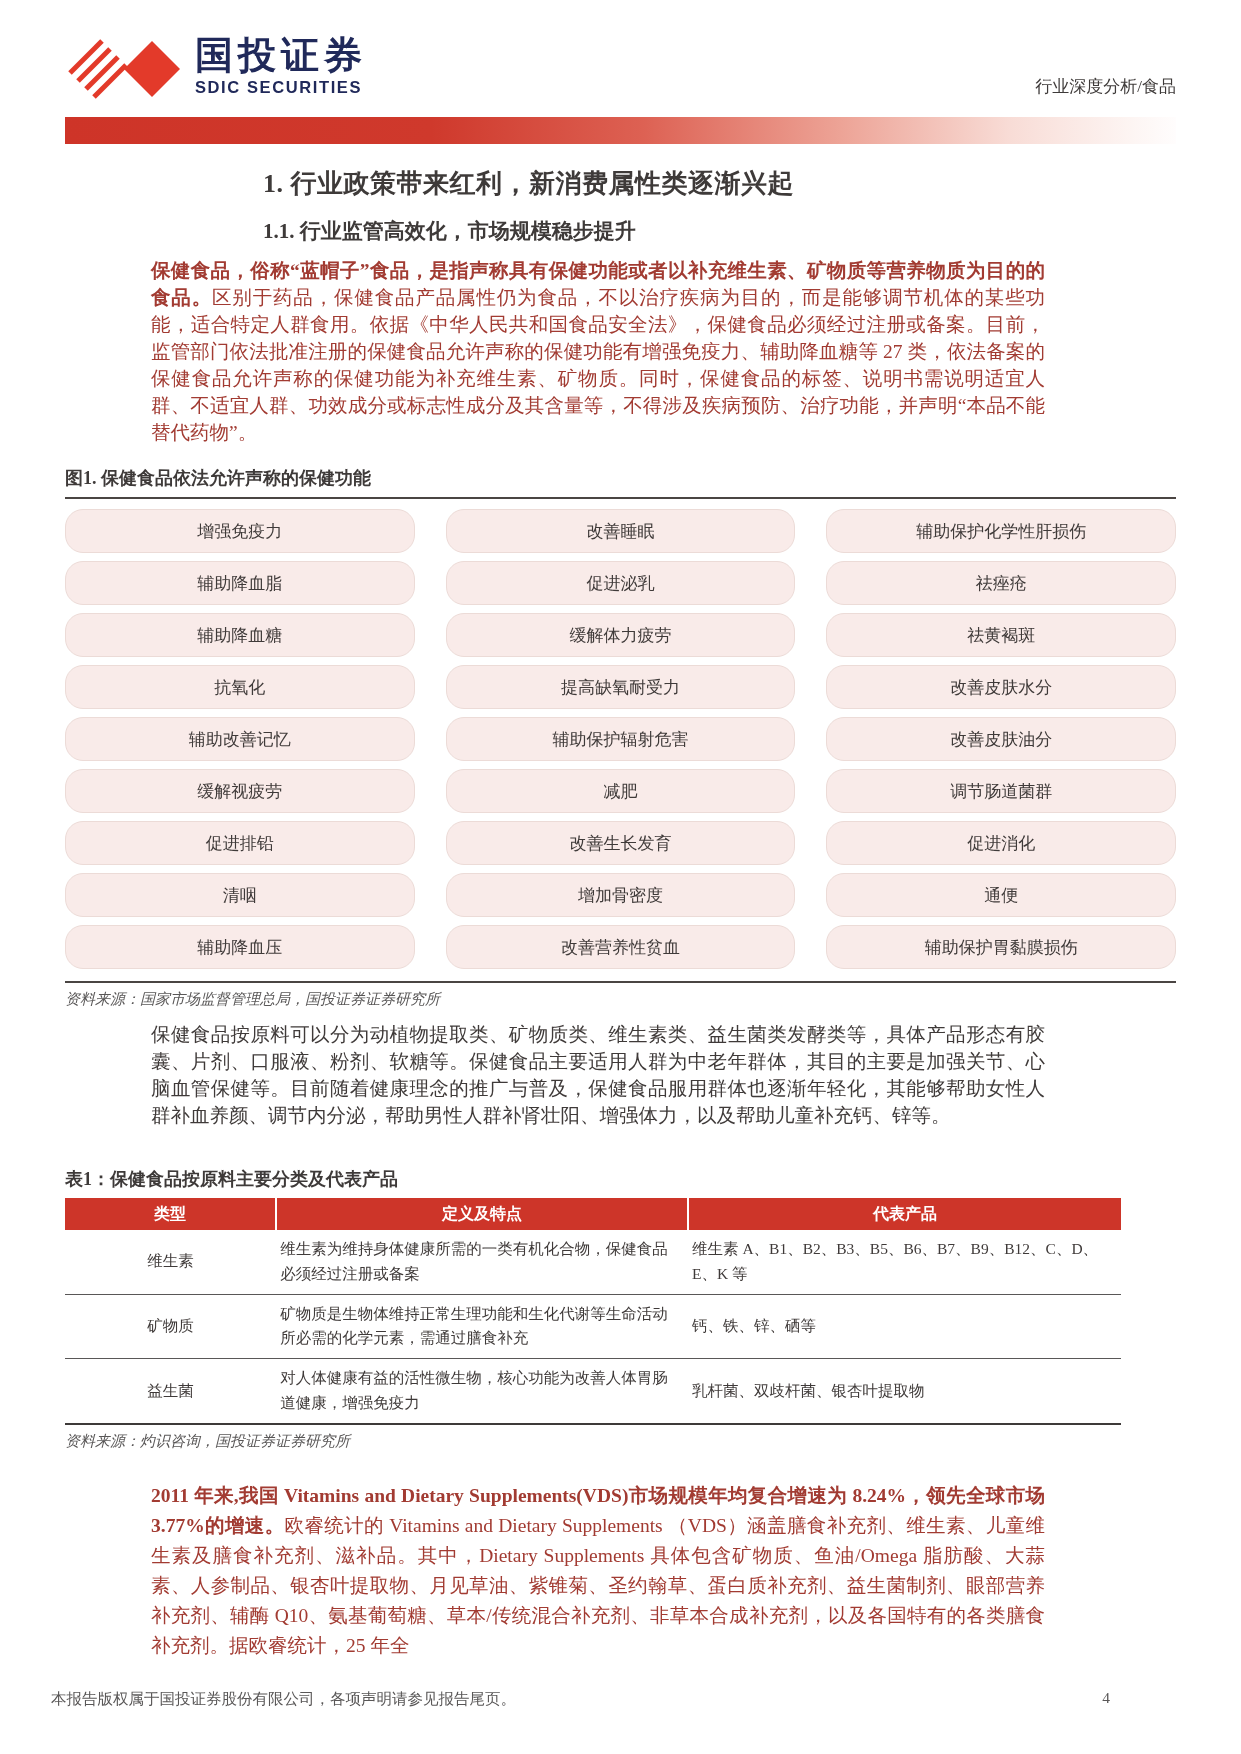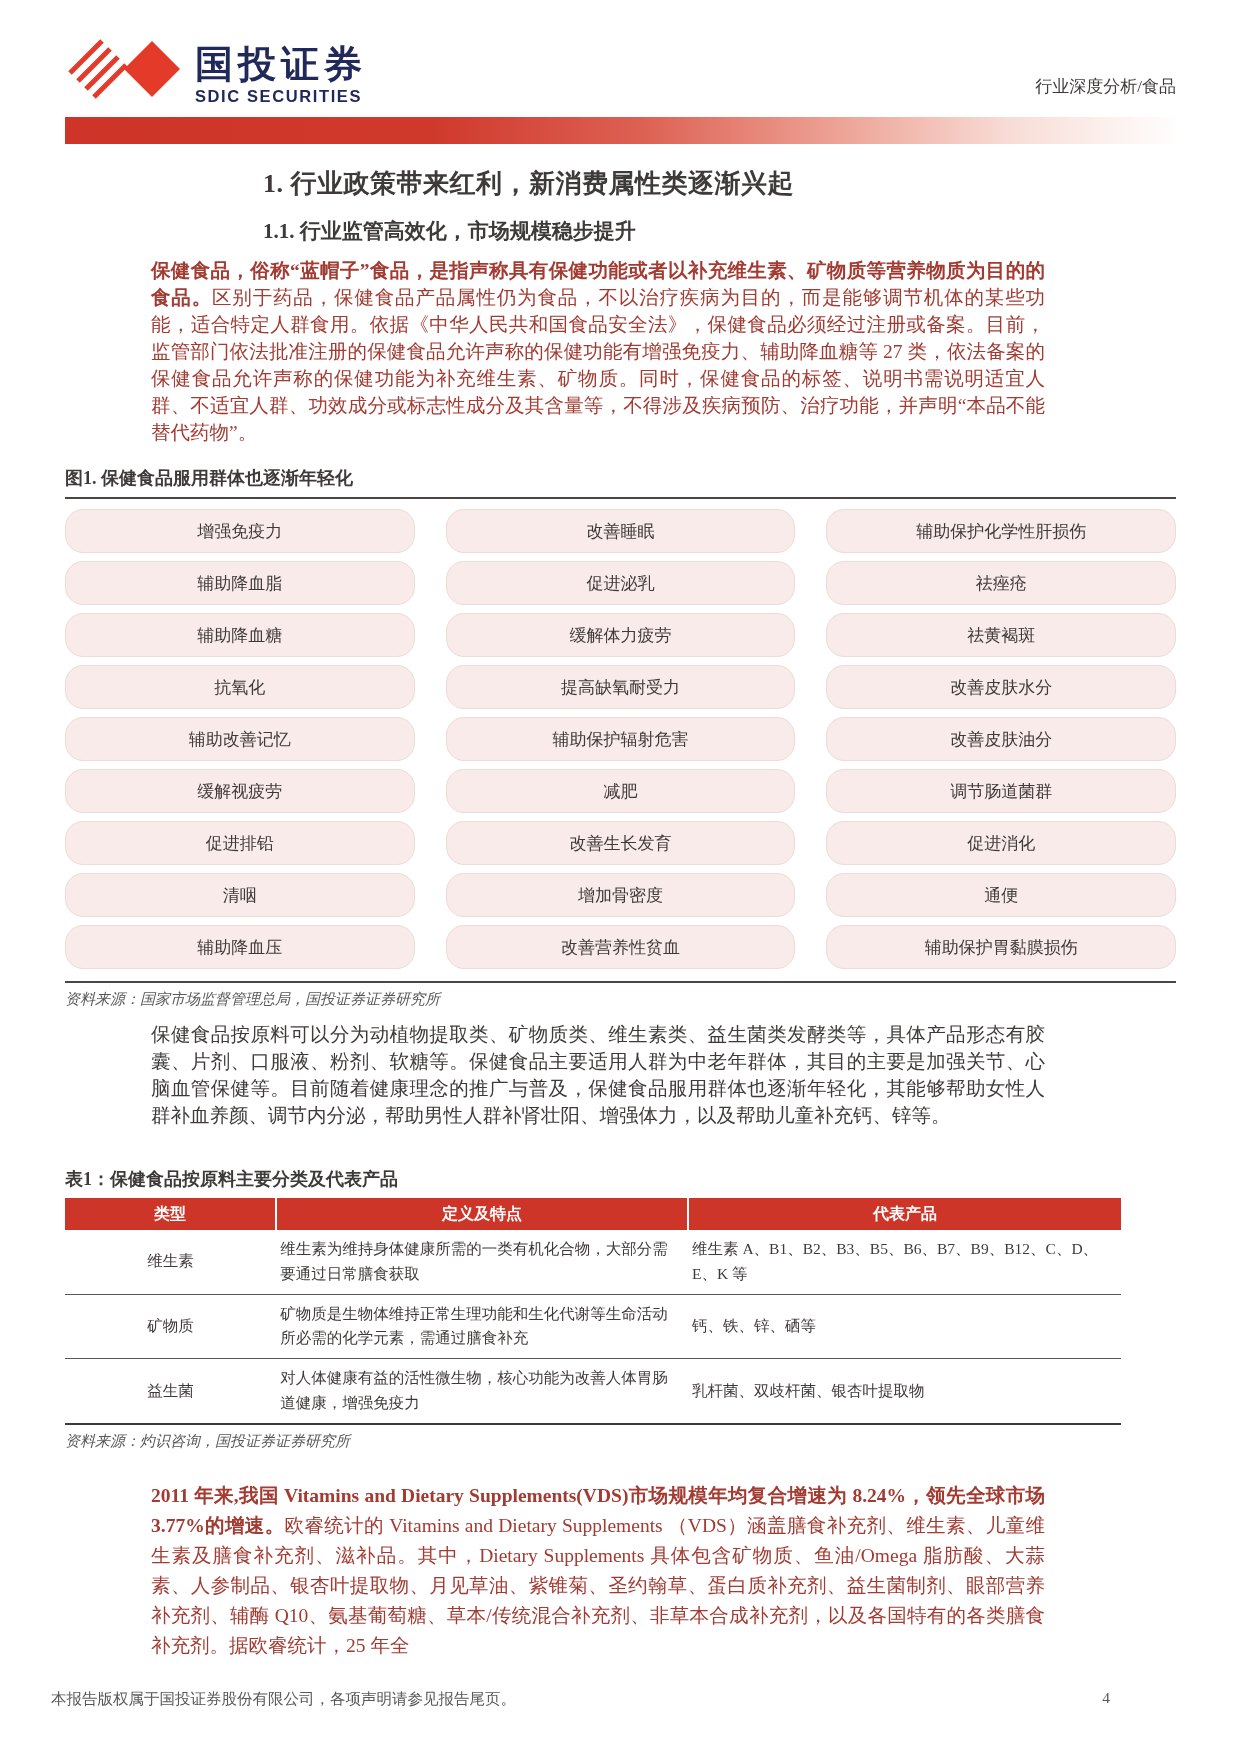--- a/index.html
+++ b/index.html
@@ -3,21 +3,21 @@
 <meta charset="utf-8">
 <style>
   html,body{margin:0;padding:0;background:#ffffff;}
   .page{
     width:1241px;height:1754px;box-sizing:border-box;position:relative;
     background:#ffffff;padding:36px 65px 0 65px;overflow:hidden;
     font-family:"Liberation Serif","DejaVu Serif",serif;color:#3f3a39;
   }
   
   .hdr{display:flex;justify-content:space-between;align-items:flex-end;}
-  .brand{display:flex;align-items:flex-end;gap:14px;}
+  .brand{display:flex;align-items:flex-start;gap:14px;}
   .brand-text{display:flex;flex-direction:column;line-height:1;}
   .brand-cn{font-size:38px;font-weight:bold;color:#20295a;letter-spacing:5px;font-family:"Liberation Sans","DejaVu Sans",sans-serif;}
   .brand-en{font-size:16.5px;font-weight:bold;color:#20295a;letter-spacing:1.6px;margin-top:5px;font-family:"Liberation Sans","DejaVu Sans",sans-serif;}
   .doc-type{font-size:17px;color:#3e3a39;padding-bottom:6px;}
   .red-bar{height:27px;margin-top:13px;
     background:linear-gradient(90deg,#ce3428 0%,#cf392c 33%,#dd6153 52%,#eda497 70%,#f8dcd6 85%,#fdf5f3 96%,#fffdfd 100%);}
   
   .h1{font-size:26px;font-weight:bold;color:#3e3a39;margin:22px 131px 0 198px;letter-spacing:0.5px;}
   .h2{font-size:21px;font-weight:bold;color:#3e3a39;margin:16px 131px 0 198px;}
   .para{font-size:19.5px;line-height:27px;text-align:justify;margin:12px 131px 0 86px;}
@@ -83,21 +83,21 @@
 
   <div class="red-bar"></div>
 
   <main>
     <div class="h1">1. 行业政策带来红利，新消费属性类逐渐兴起</div>
     <div class="h2">1.1. 行业监管高效化，市场规模稳步提升</div>
 
     <p class="para red"><b>保健食品，俗称“蓝帽子”食品，是指声称具有保健功能或者以补充维生素、矿物质等营养物质为目的的食品。</b><span>区别于药品，保健食品产品属性仍为食品，不以治疗疾病为目的，而是能够调节机体的某些功能，适合特定人群食用。依据《中华人民共和国食品安全法》，保健食品必须经过注册或备案。目前，监管部门依法批准注册的保健食品允许声称的保健功能有增强免疫力、辅助降血糖等 27 类，依法备案的保健食品允许声称的保健功能为补充维生素、矿物质。同时，保健食品的标签、说明书需说明适宜人群、不适宜人群、功效成分或标志性成分及其含量等，不得涉及疾病预防、治疗功能，并声明“本品不能替代药物”。</span></p>
 
     <section class="figure">
-      <div class="fig-title">图1. 保健食品服用群体也逐渐年轻化</div>
+      <div class="fig-title">图1. 保健食品依法允许声称的保健功能</div>
       <div class="fig-grid">
         <div class="fbox">增强免疫力</div>
         <div class="fbox">改善睡眠</div>
         <div class="fbox">辅助保护化学性肝损伤</div>
         <div class="fbox">辅助降血脂</div>
         <div class="fbox">促进泌乳</div>
         <div class="fbox">祛痤疮</div>
         <div class="fbox">辅助降血糖</div>
         <div class="fbox">缓解体力疲劳</div>
         <div class="fbox">祛黄褐斑</div>
@@ -136,21 +136,21 @@
         <thead>
           <tr>
             <th>类型</th>
             <th>定义及特点</th>
             <th>代表产品</th>
           </tr>
         </thead>
         <tbody>
           <tr>
             <td class="type">维生素</td>
-            <td>维生素为维持身体健康所需的一类有机化合物，大部分需要通过日常膳食获取</td>
+            <td>维生素为维持身体健康所需的一类有机化合物，保健食品必须经过注册或备案</td>
             <td>维生素 A、B1、B2、B3、B5、B6、B7、B9、B12、C、D、E、K 等</td>
           </tr>
           <tr>
             <td class="type">矿物质</td>
             <td>矿物质是生物体维持正常生理功能和生化代谢等生命活动所必需的化学元素，需通过膳食补充</td>
             <td>钙、铁、锌、硒等</td>
           </tr>
           <tr>
             <td class="type">益生菌</td>
             <td>对人体健康有益的活性微生物，核心功能为改善人体胃肠道健康，增强免疫力</td>

